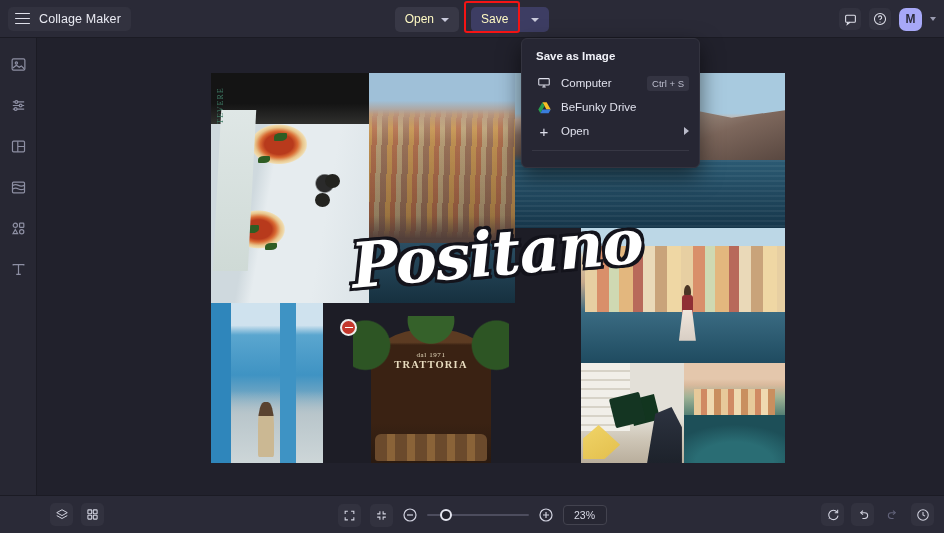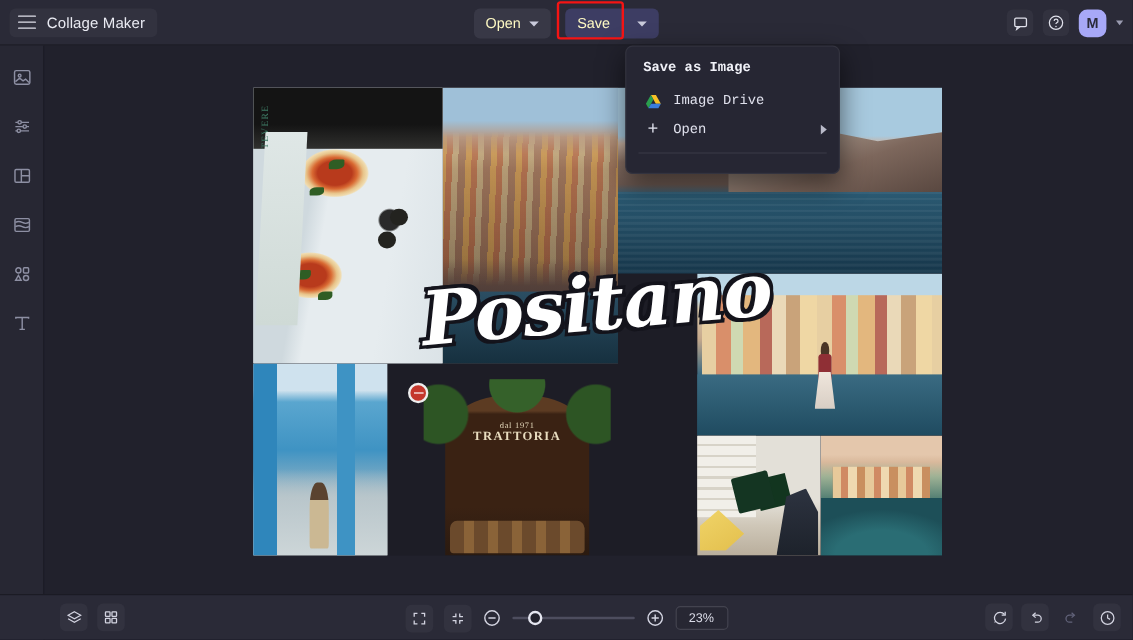--- a/index.html
+++ b/index.html
@@ -349,21 +349,20 @@
 
   
   .menu {
     position: absolute; left: 521px; top: 38px;
     width: 179px; padding: 8px 0 9px 0;
     background: #262633;
     border: 1px solid #33333f;
     border-radius: 6px;
     box-shadow: 0 8px 22px rgba(0,0,0,.55);
     z-index: 60;
-    font-family: Liberation Mono, monospace;
   }
   .menu-head {
     color: #f0f1f8; font-size: 11.5px; font-weight: bold;
     padding: 3px 14px 9px 14px;
   }
   .menu-item {
     display: flex; align-items: center;
     height: 24px; padding: 0 10px 0 14px;
     color: #dfe0ec; font-size: 11.5px;
   }
@@ -604,31 +603,41 @@
           <circle cx="12" cy="12" r="9"></circle>
             <path d="M12 7v5l3.5 2"></path>
         </svg>
       </div>
     </div>
   </div>
 
   <div class="menu">
     <div class="menu-head">Save as Image</div>
 
+    <div class="menu-item">
+      <span class="mi-icon">
+        <svg width="14" height="14" viewBox="0 0 24 24" fill="none" stroke="#dfe0ec" stroke-width="1.8">
+          <rect x="3" y="4.5" width="18" height="11" rx="1.5"></rect>
+            <path d="M9 19h6M12 15.5V19"></path>
+        </svg>
+      </span>
+      <span class="mi-label">Computer</span>
+      <span class="kbd">Ctrl + S</span>
+    </div>
 
 
     <div class="menu-item">
       <span class="mi-icon">
         <svg width="15" height="15" viewBox="0 0 24 24">
           <path d="M8.6 3.5h6.8l6.6 11.6h-6.8z" fill="#f8c026"></path>
           <path d="M2 15.1L8.6 3.5l3.4 5.9-6.6 11.6z" fill="#2a9e4e"></path>
           <path d="M5.4 21h13.2l3.4-5.9H8.8z" fill="#3a7ddc"></path>
         </svg>
       </span>
-      <span class="mi-label">Image Drive</span>
+      <span class="mi-label">BeFunky Drive</span>
     </div>
 
 
     <div class="menu-item">
       <span class="mi-icon plus">+</span>
       <span class="mi-label">Open</span>
       <span class="chev-r"></span>
     </div>
 
     <div class="menu-sep"></div>

